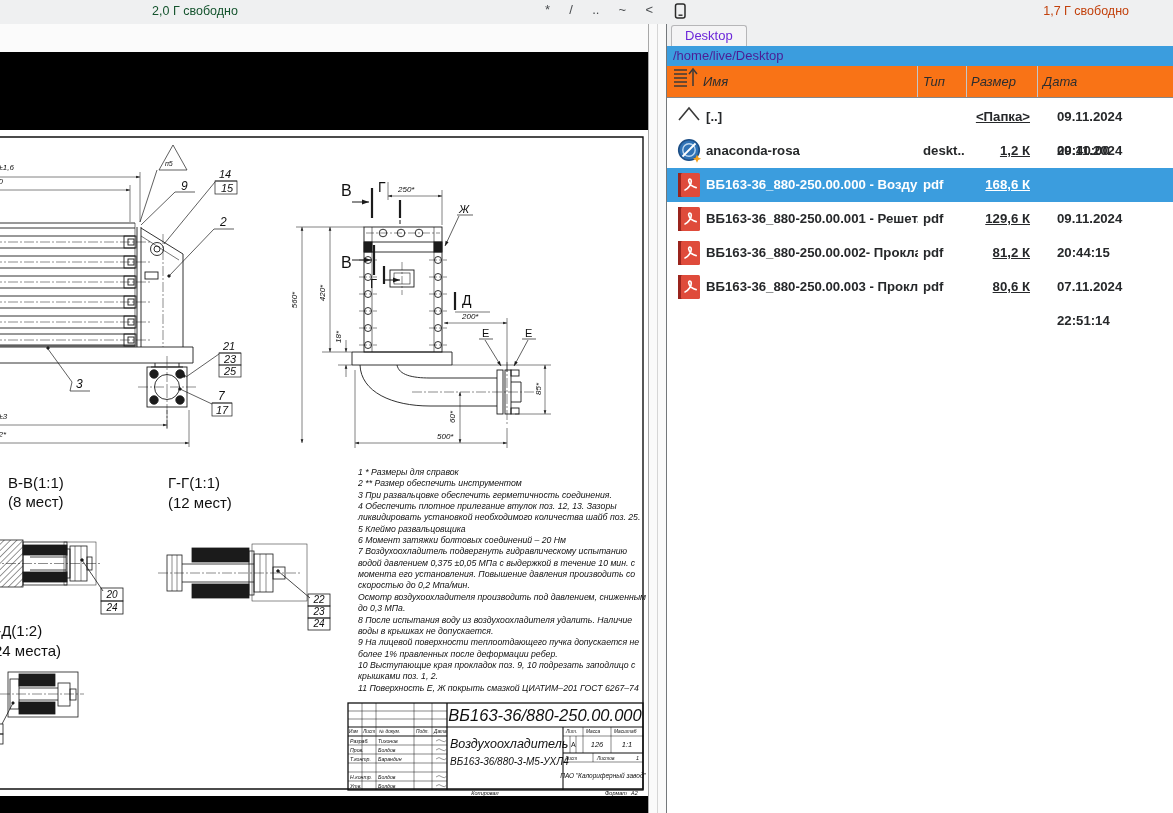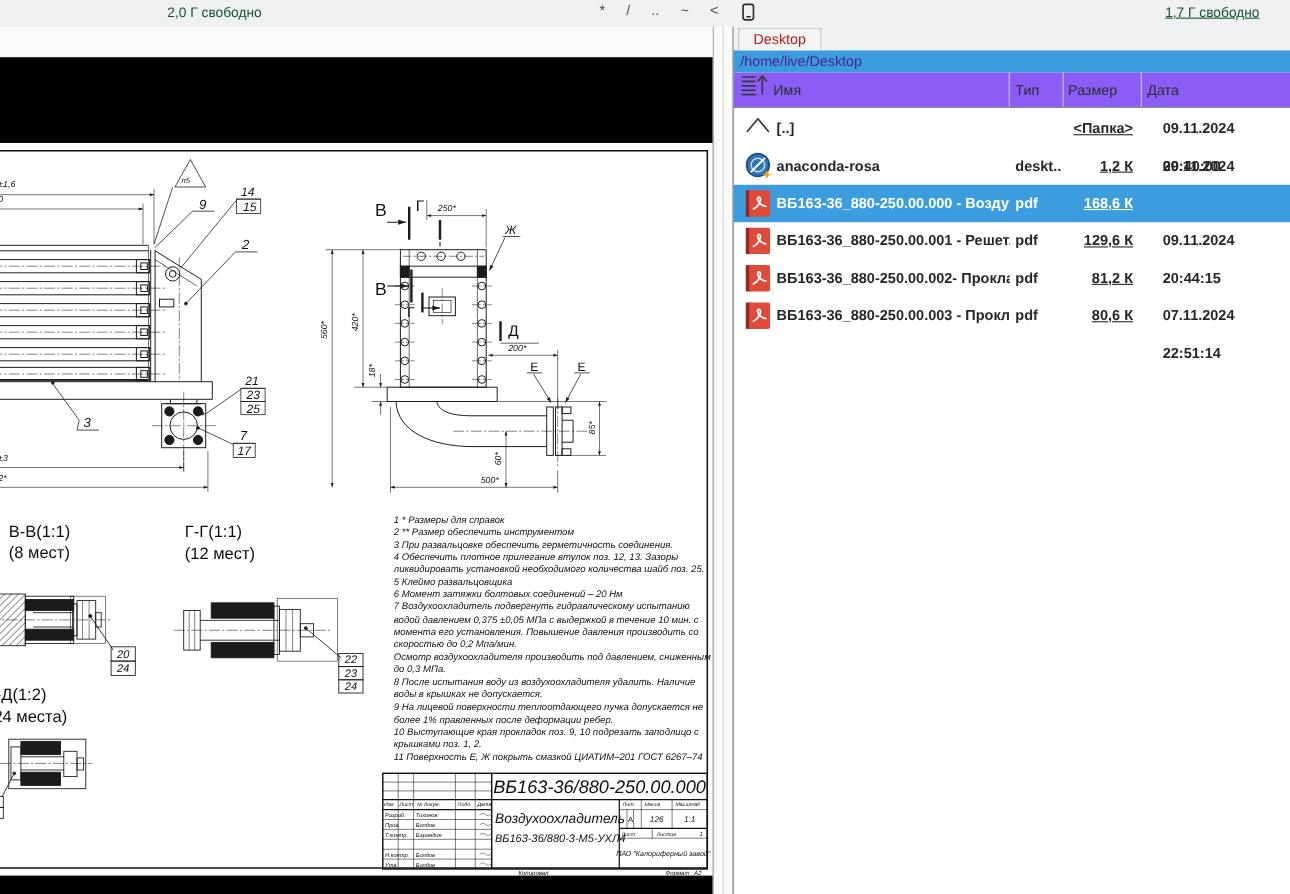--- a/index.html
+++ b/index.html
@@ -1,40 +1,40 @@
 <!DOCTYPE html>
 <html><head>
 <meta charset="utf-8">
 <style>
   html,body{margin:0;padding:0;}
   body{width:1173px;height:813px;overflow:hidden;background:#eff0f1;
        font-family:"Liberation Sans",sans-serif;position:relative;color:#232627;}
   
   .topbar{position:absolute;left:0;top:0;width:1173px;height:24px;background:#eff0f1;font-size:12.5px;}
   .free-left{position:absolute;left:75px;top:4px;width:240px;text-align:center;color:#14532d;}
-  .free-right{position:absolute;right:28px;top:4px;color:#14532d;text-decoration:underline;}
+  .free-right{position:absolute;right:44px;top:4px;color:#c2410c;}
   .drivebtns{position:absolute;left:543px;top:2px;width:112px;display:flex;justify-content:space-between;color:#4a4d50;font-size:13px;}
   .drivebtns span{cursor:default;padding:0 2px;}
   .dev-icon{position:absolute;left:671px;top:2px;}
   
   .lp-strip{position:absolute;left:0;top:24px;width:648px;height:28px;background:#fbfbfb;}
   .viewer{position:absolute;left:0;top:52px;width:648px;height:761px;background:#000;}
   .page{position:absolute;left:0;top:78px;width:648px;height:666px;background:#fff;overflow:hidden;}
   .page svg{position:absolute;left:0;top:0;}
   .vscroll{position:absolute;left:648px;top:24px;width:17px;height:789px;background:#fafafa;
            border-left:1px solid #a8a8a8;border-right:1px solid #8f8f8f;}
   .vscroll::after{content:"";position:absolute;left:8px;top:0;bottom:0;width:1px;background:#d6d6d6;}
   
   .panel{position:absolute;left:666px;top:24px;width:507px;height:789px;background:#fff;border-left:1px solid #74787b;box-sizing:border-box;}
   .tabbar{position:absolute;left:0;top:0;right:0;height:22px;background:#eff0f1;border-bottom:1px solid #b6b6b8;}
   .tab{position:absolute;left:4px;top:1px;height:20px;background:#f4f4f5;border:1px solid #b6b6b8;border-bottom:none;
-       border-radius:3px 3px 0 0;padding:0 13px;line-height:20px;font-size:13px;color:#b91c1c;}
+       border-radius:3px 3px 0 0;padding:0 13px;line-height:20px;font-size:13px;color:#6d28d9;}
   .pathbar{position:absolute;left:0;top:22px;right:0;height:20px;background:#3b9dde;color:#4c1d95;
            font-size:13px;line-height:20px;padding-left:6px;box-sizing:border-box;}
-  .fheader{position:absolute;left:0;top:42px;right:0;height:31px;background:#8b5cf6;border-bottom:1px solid #85878a;font-size:13px;color:#2c2e30;}
+  .fheader{position:absolute;left:0;top:42px;right:0;height:31px;background:#f97316;border-bottom:1px solid #85878a;font-size:13px;color:#2c2e30;font-style:italic;}
   .fheader span{position:absolute;top:0;line-height:31px;}
   .h-name{left:36px;} .h-type{left:256px;} .h-size{left:304px;} .h-date{left:376px;}
   .hsep{position:absolute;top:0;height:31px;width:1px;background:#c4c6c8;}
   .sorticon{position:absolute;left:6px;top:5px;}
   .frow{position:absolute;left:0;right:0;height:34px;font-size:13.2px;font-weight:700;color:#26282a;}
   .frow.selected{background:#3b9dde;}
   .frow.selected span{color:#fff;}
   .frow span{position:absolute;top:0;line-height:34px;}
   .ficon{left:10px;top:4px !important;width:26px;height:26px;line-height:26px !important;}
   .fname{left:39px;width:212px;overflow:hidden;white-space:nowrap;}

